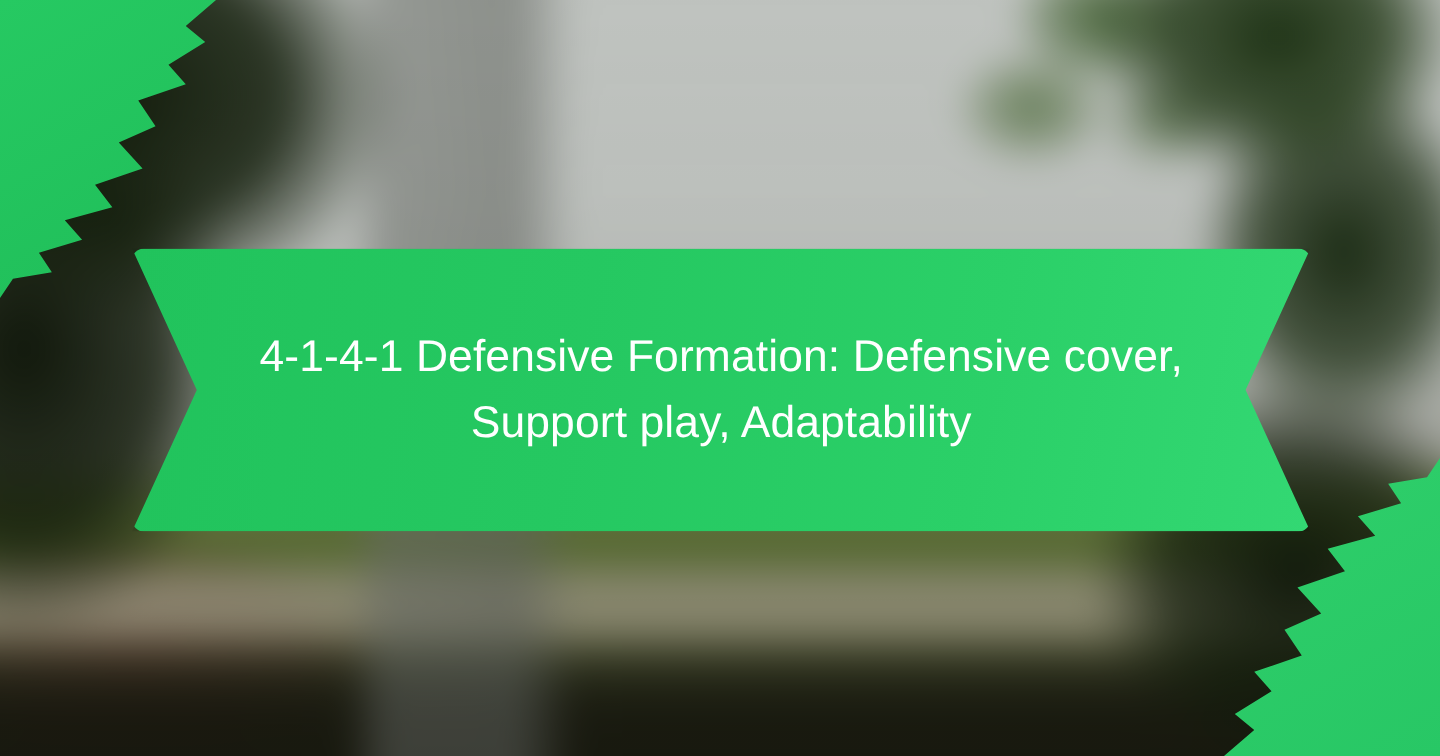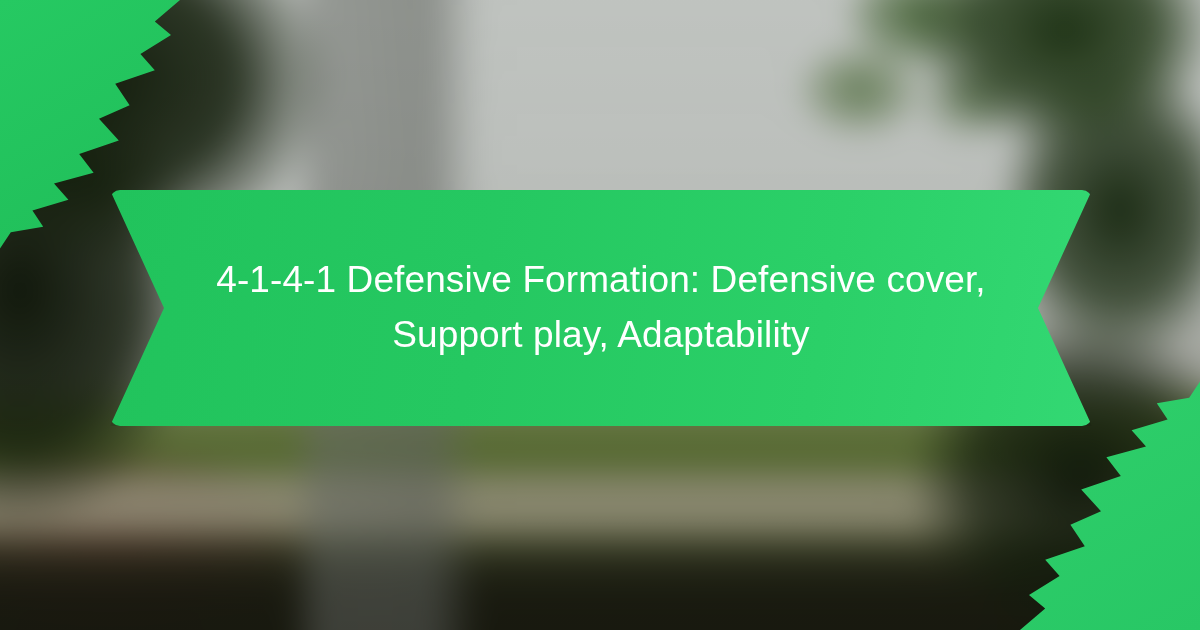--- a/index.html
+++ b/index.html
@@ -95,21 +95,21 @@
       70% 32%, 62% 26%,
       82% 22%, 76% 16%,
       94% 14%, 100% 8%
     );
   }
 
   
   .ribbon {
     position:absolute;
     left:110px;
-    top:190px;
+    top:207px;
     width:982px;
     height:236px;
     background:linear-gradient(100deg, #21c35c 0%, #25c861 38%, #2bd068 72%, #33d873 100%);
     clip-path:polygon(
       0% 0%,
       100% 0%,
       94.5% 50%,
       100% 100%,
       0% 100%,
       5.5% 50%

